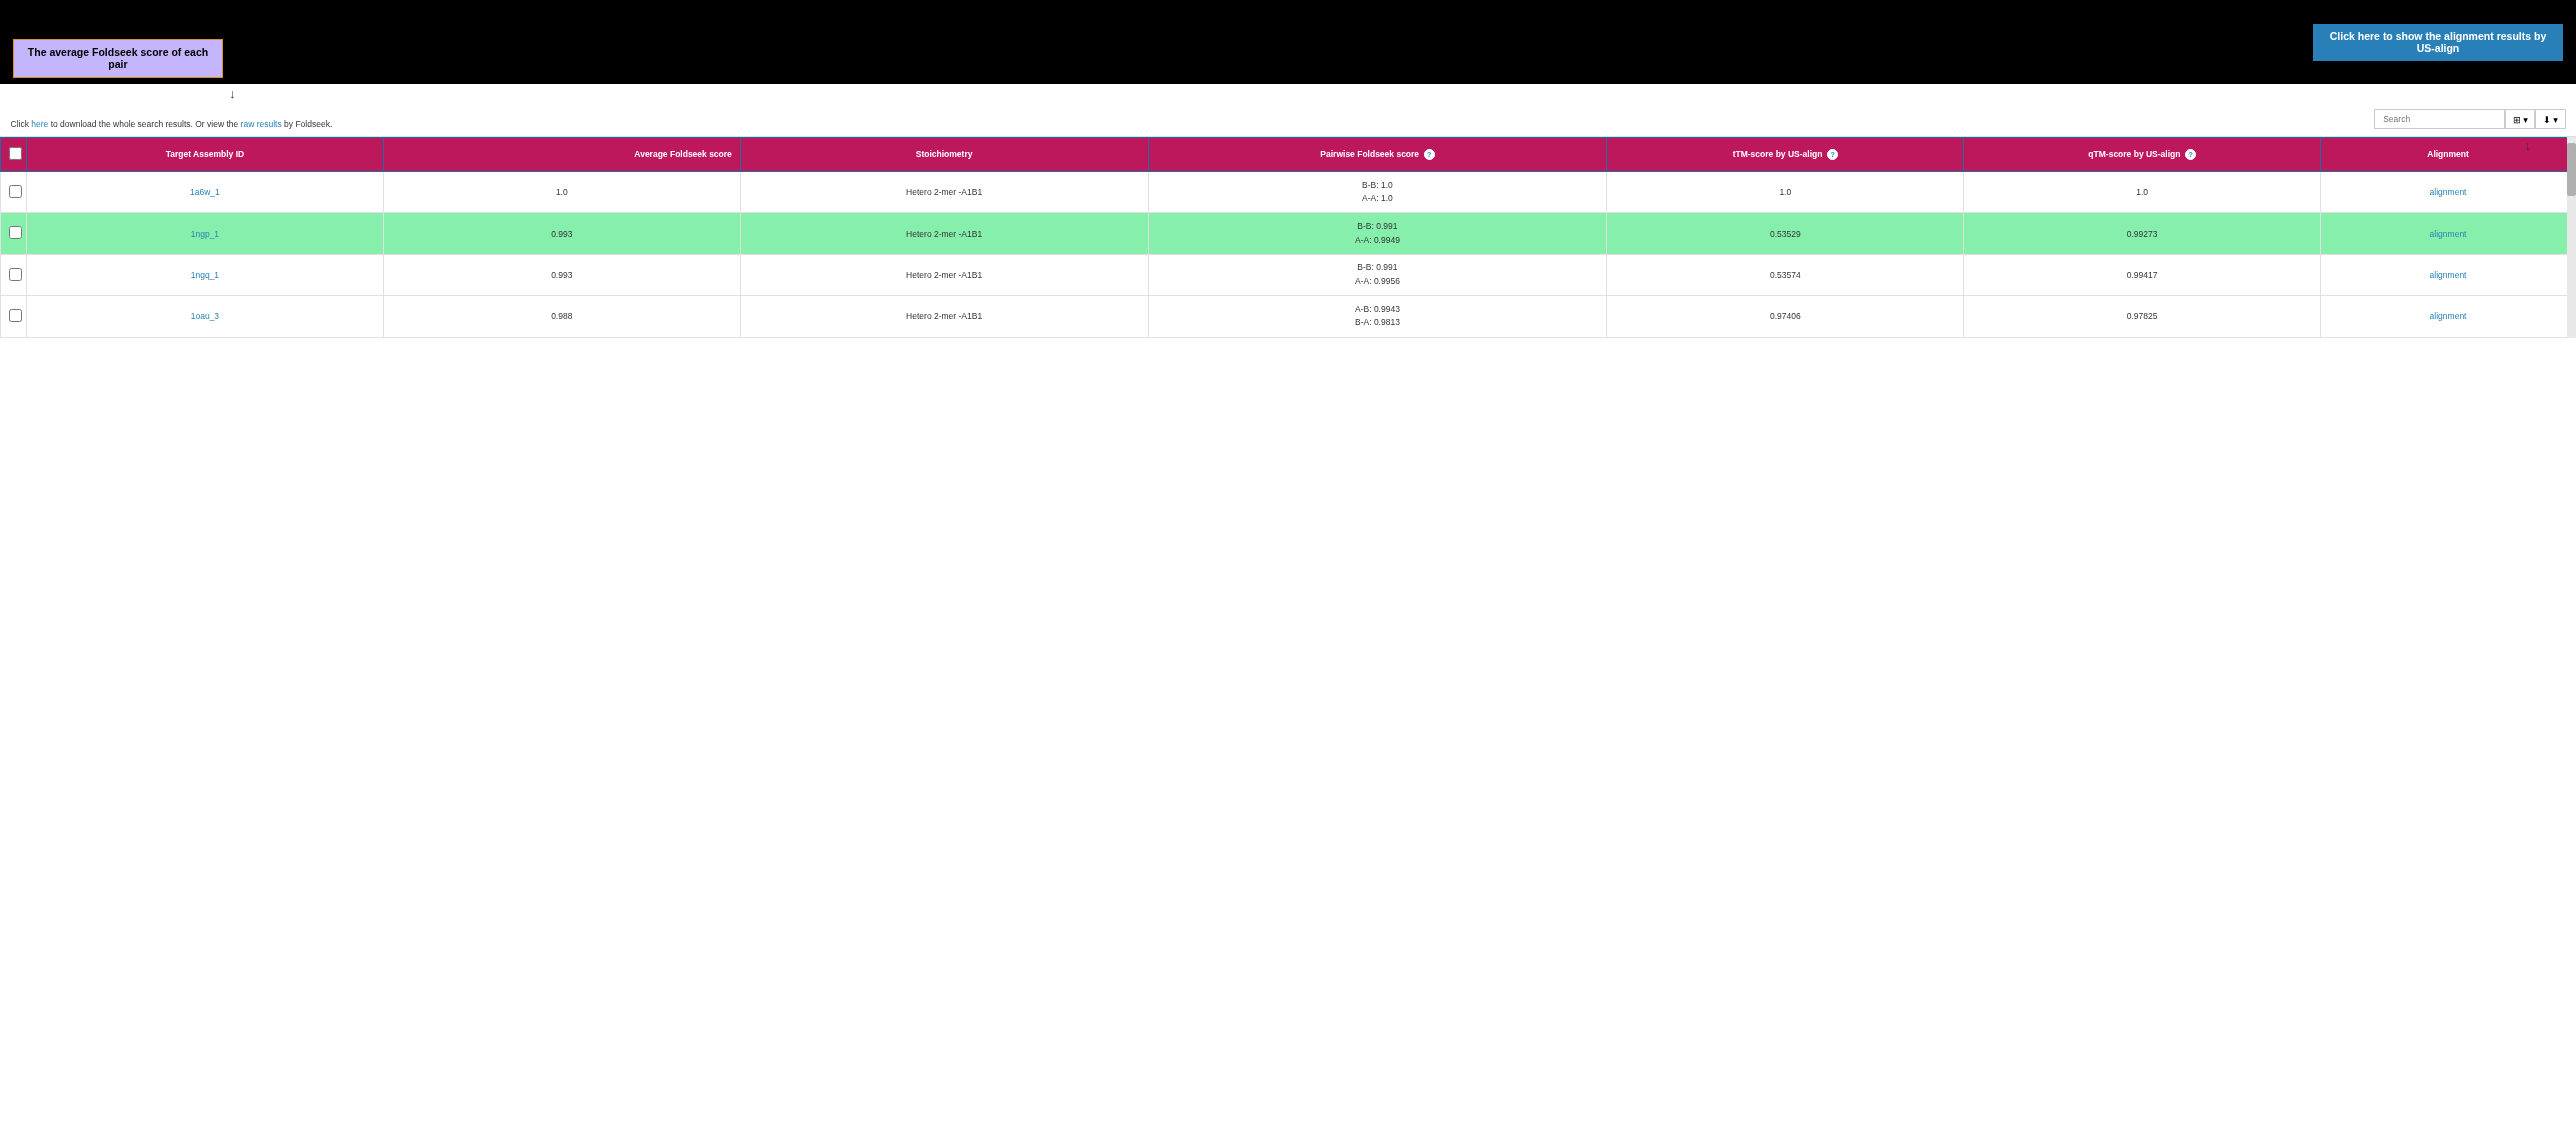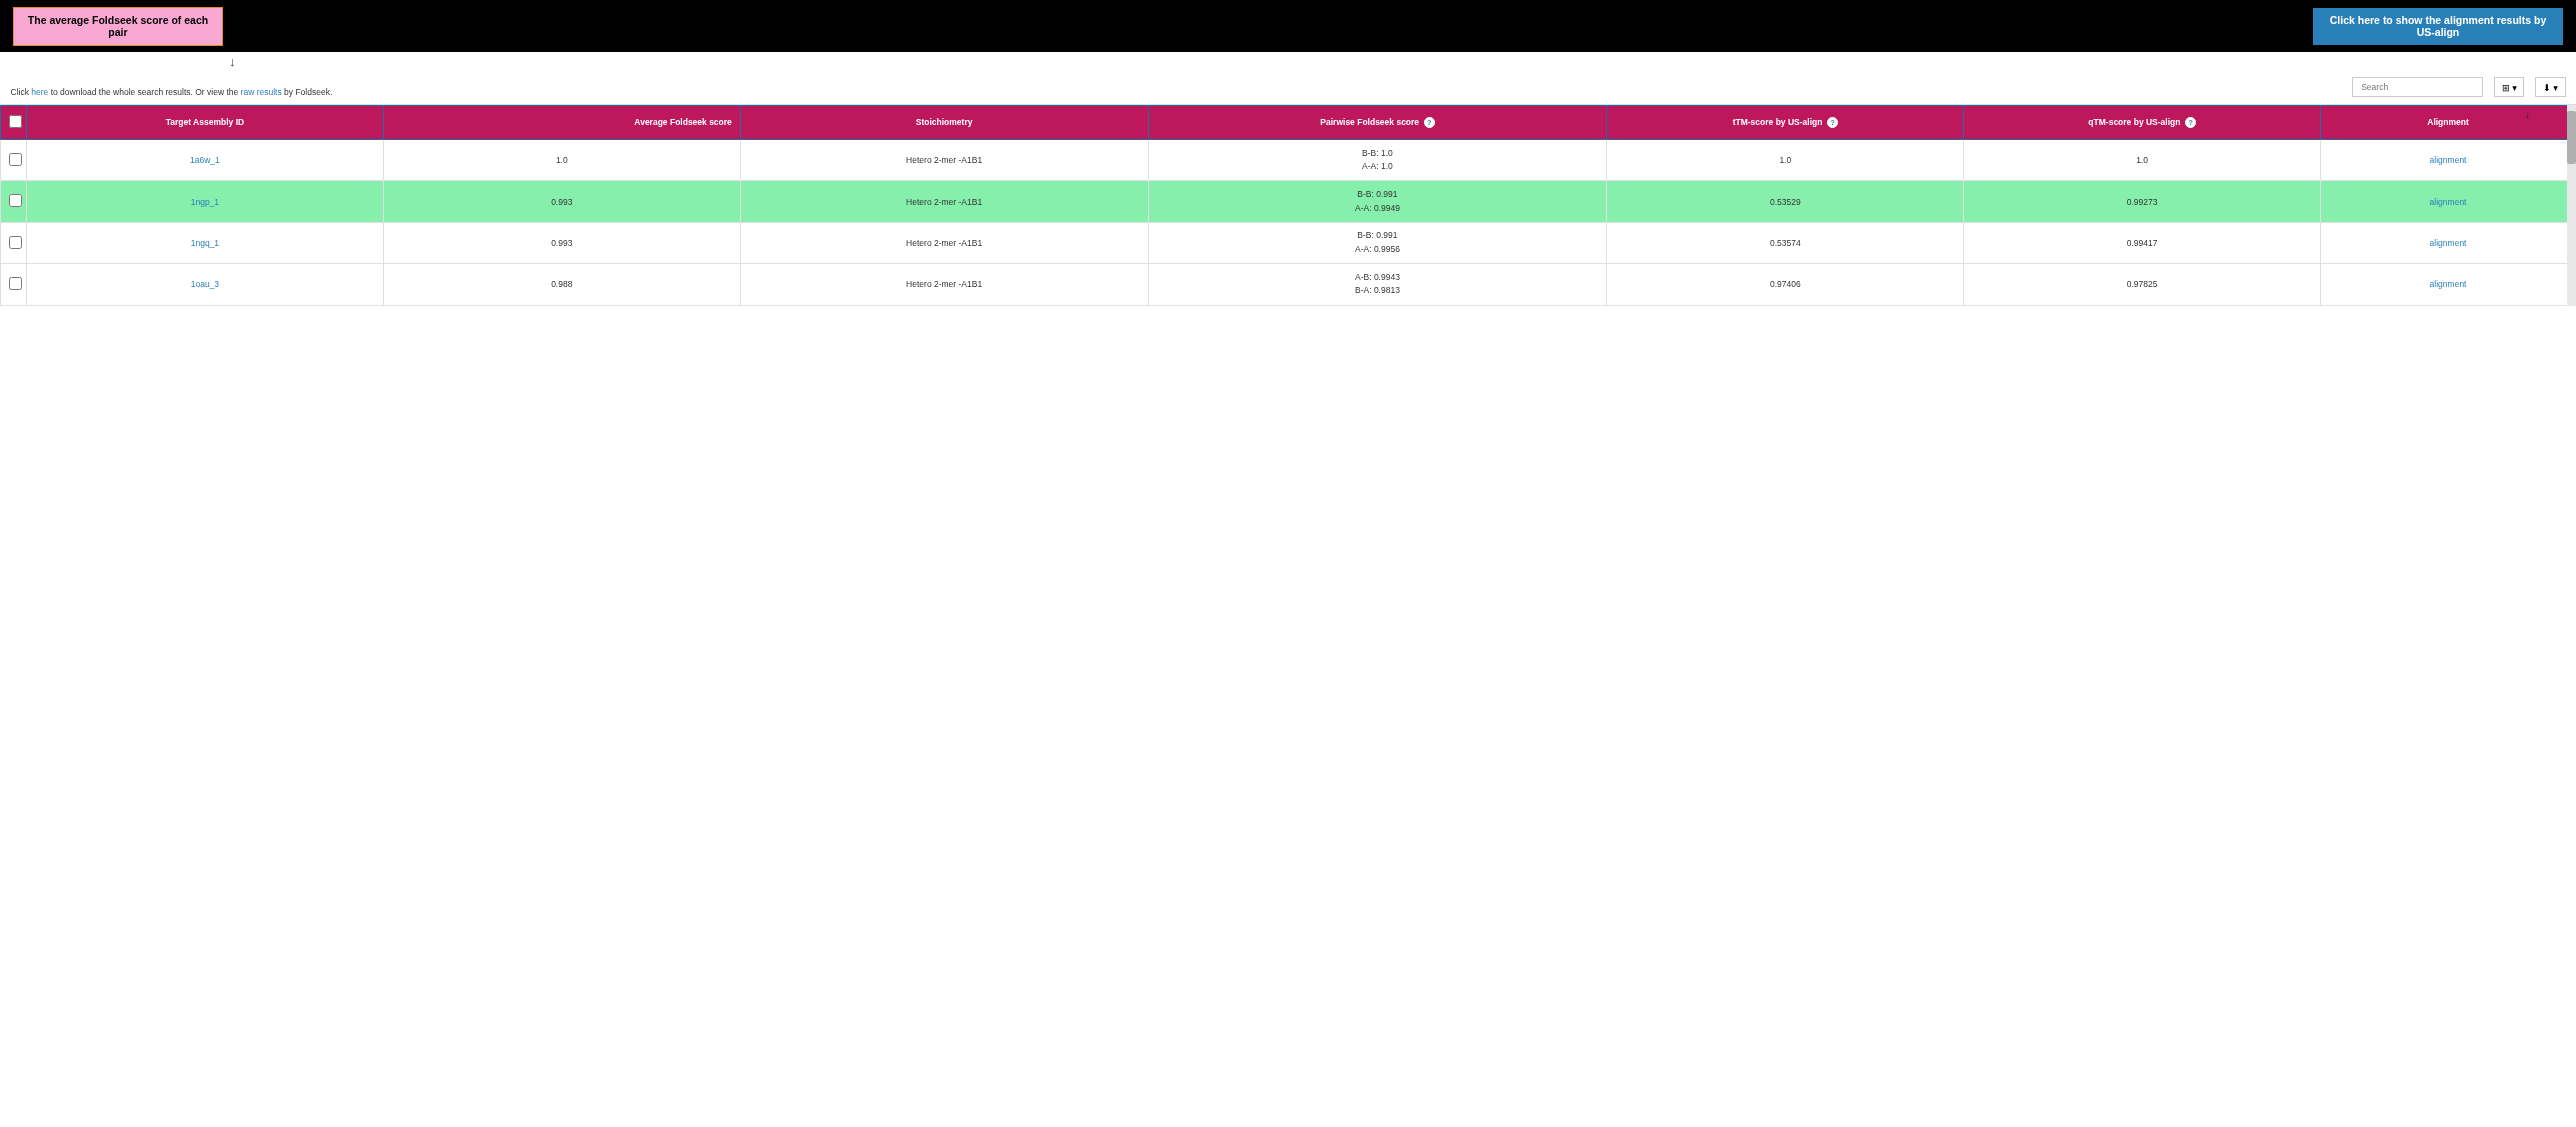--- a/index.html
+++ b/index.html
@@ -13,28 +13,29 @@
     .top-bar {
       background: #000;
       display: flex;
       justify-content: space-between;
       align-items: center;
       padding: 6.6px 13px;
       position: relative;
     }
 
     .tooltip-box-yellow {
-      background: #f9a8d4;
+      background: #c4b5fd;
       border: 1.3px solid #e09010;
       padding: 6.6px 11.8px;
       text-align: center;
       font-size: 10.5px;
       font-weight: bold;
       color: #000;
       max-width: 210px;
+      margin-top: 32px;
     }
 
     .tooltip-box-blue {
       background: #2980b9;
       padding: 6.6px 11.8px;
       text-align: center;
       font-size: 10.5px;
       font-weight: bold;
       color: #fff;
       max-width: 250px;
@@ -55,21 +56,21 @@
     }
 
     .toolbar-left a {
       color: #2980b9;
       text-decoration: none;
     }
 
     .toolbar-right {
       display: flex;
       align-items: center;
-      gap: 11px;
+      gap: 0;
     }
 
     .search-input {
       border: 0.7px solid #ccc;
       padding: 3.9px 7.9px;
       font-size: 8.5px;
       width: 131px;
       color: #888;
       outline: none;
     }

